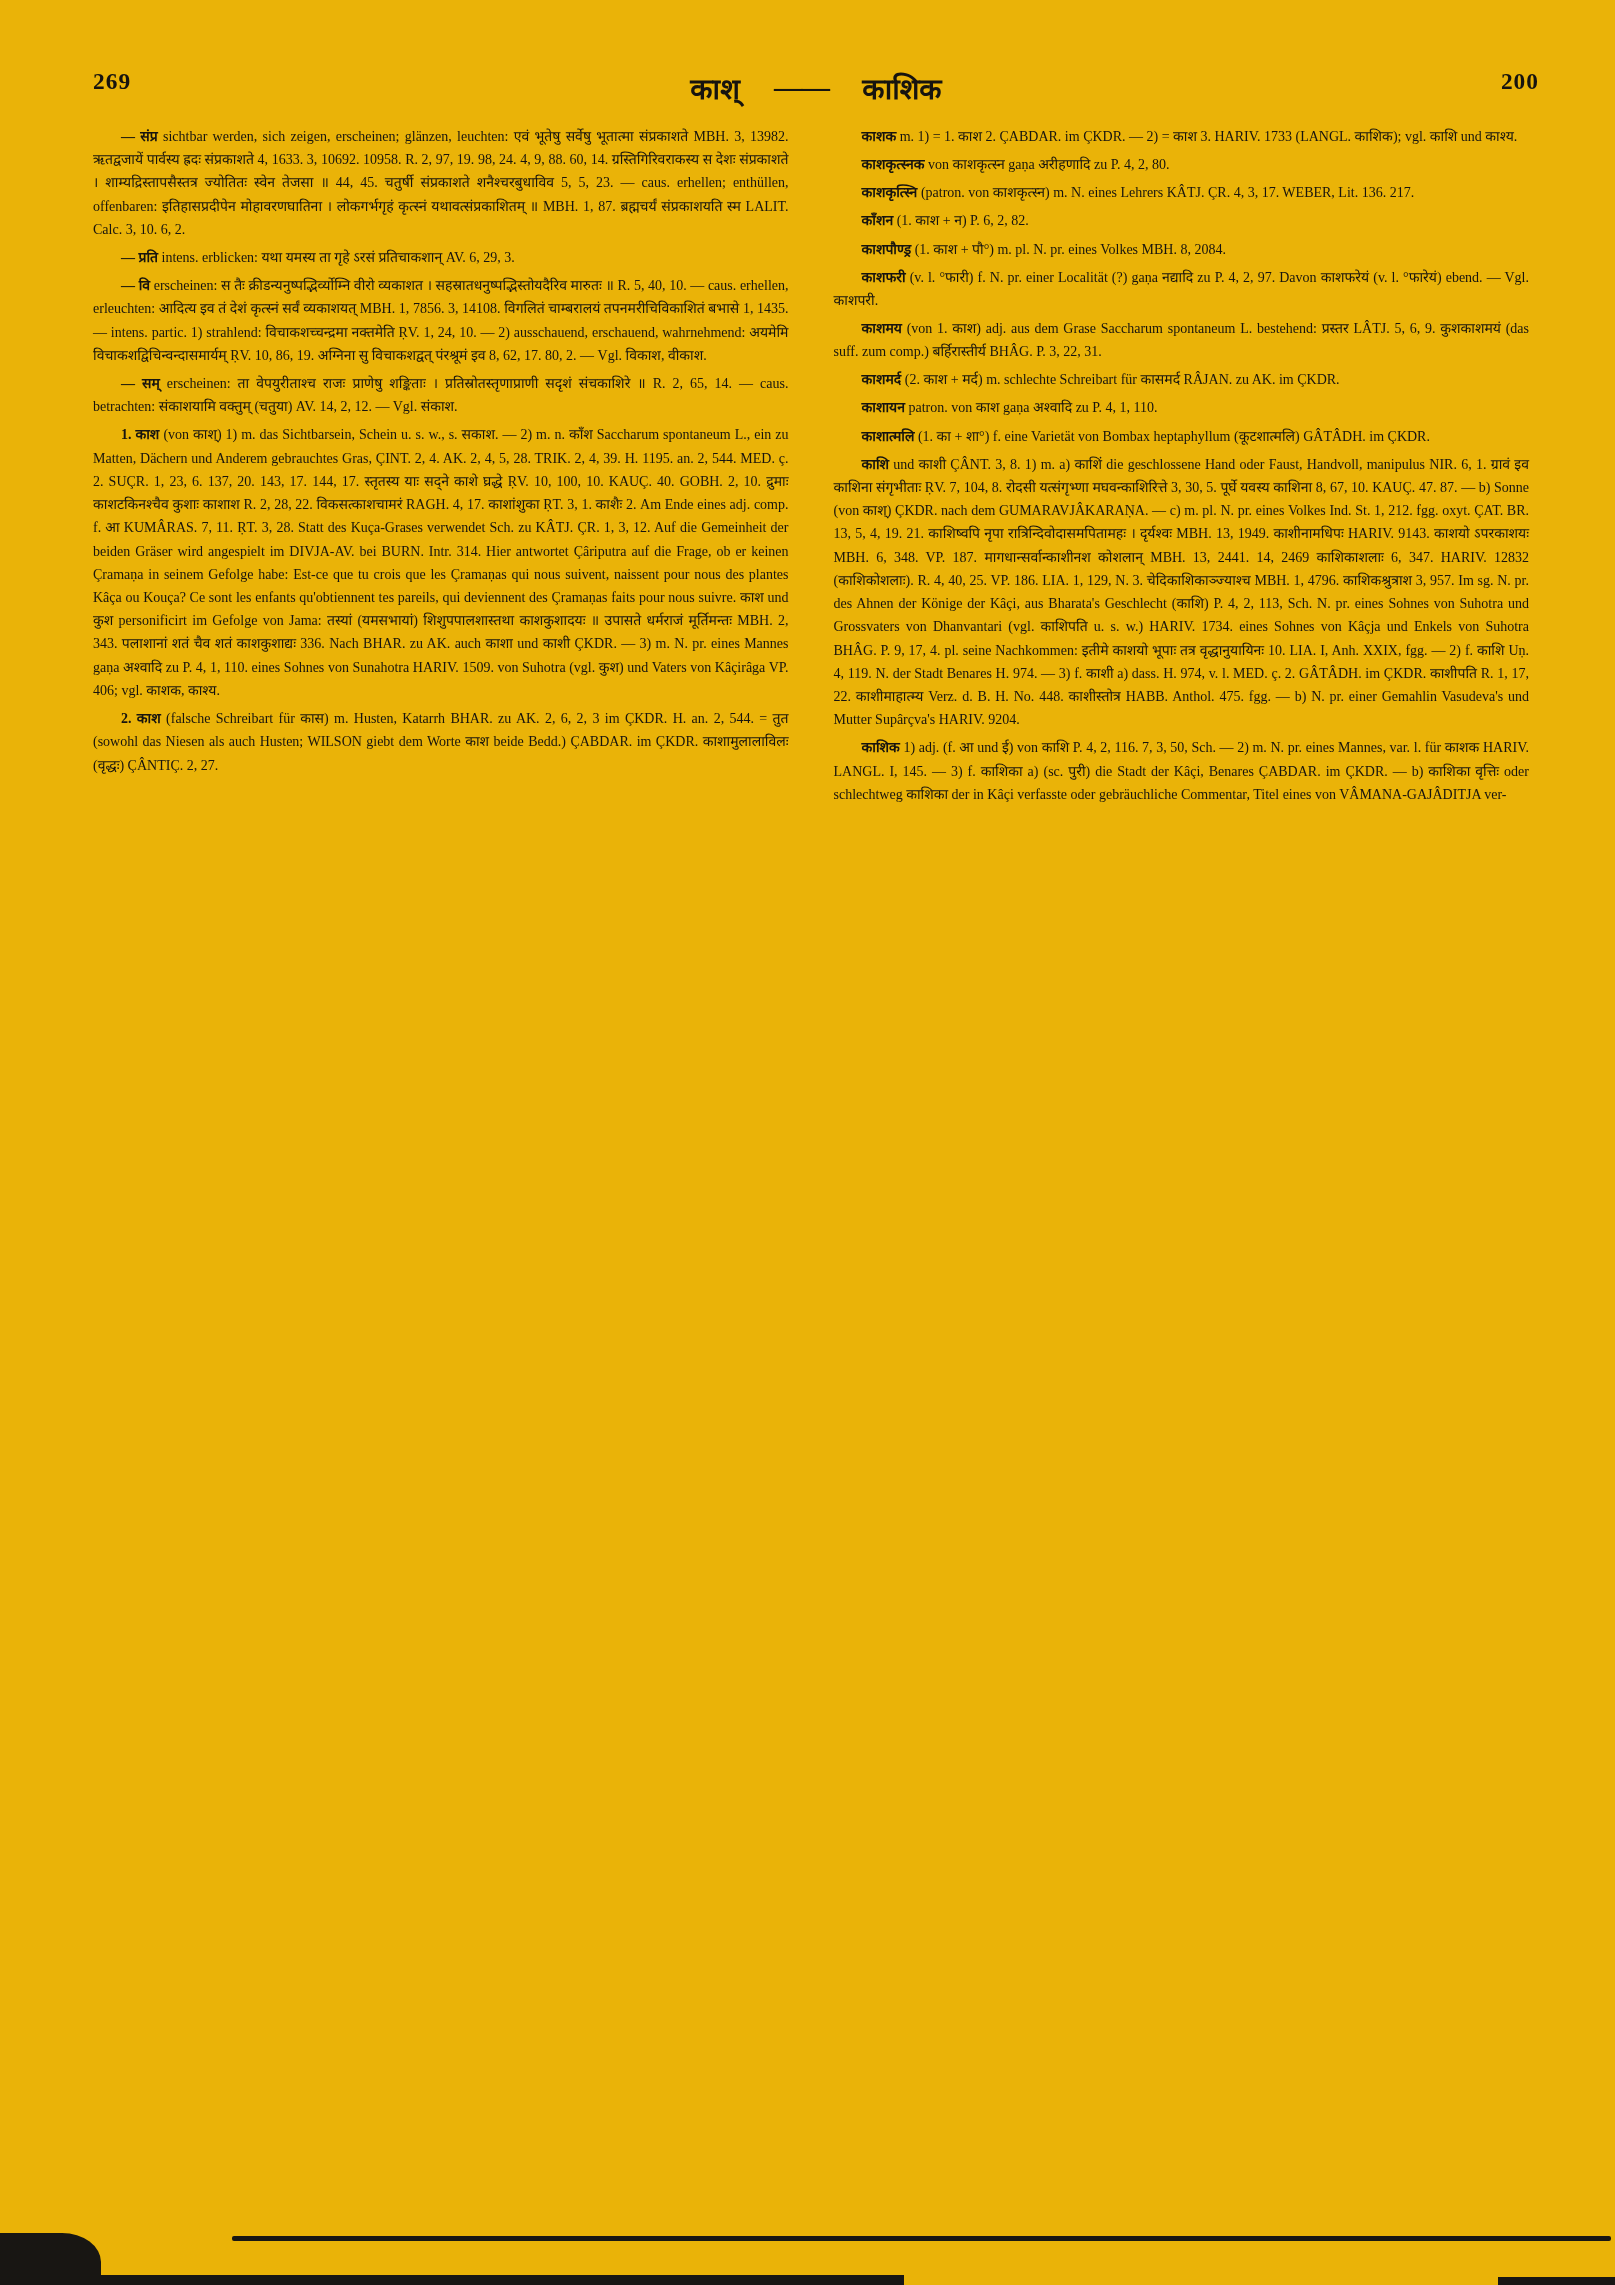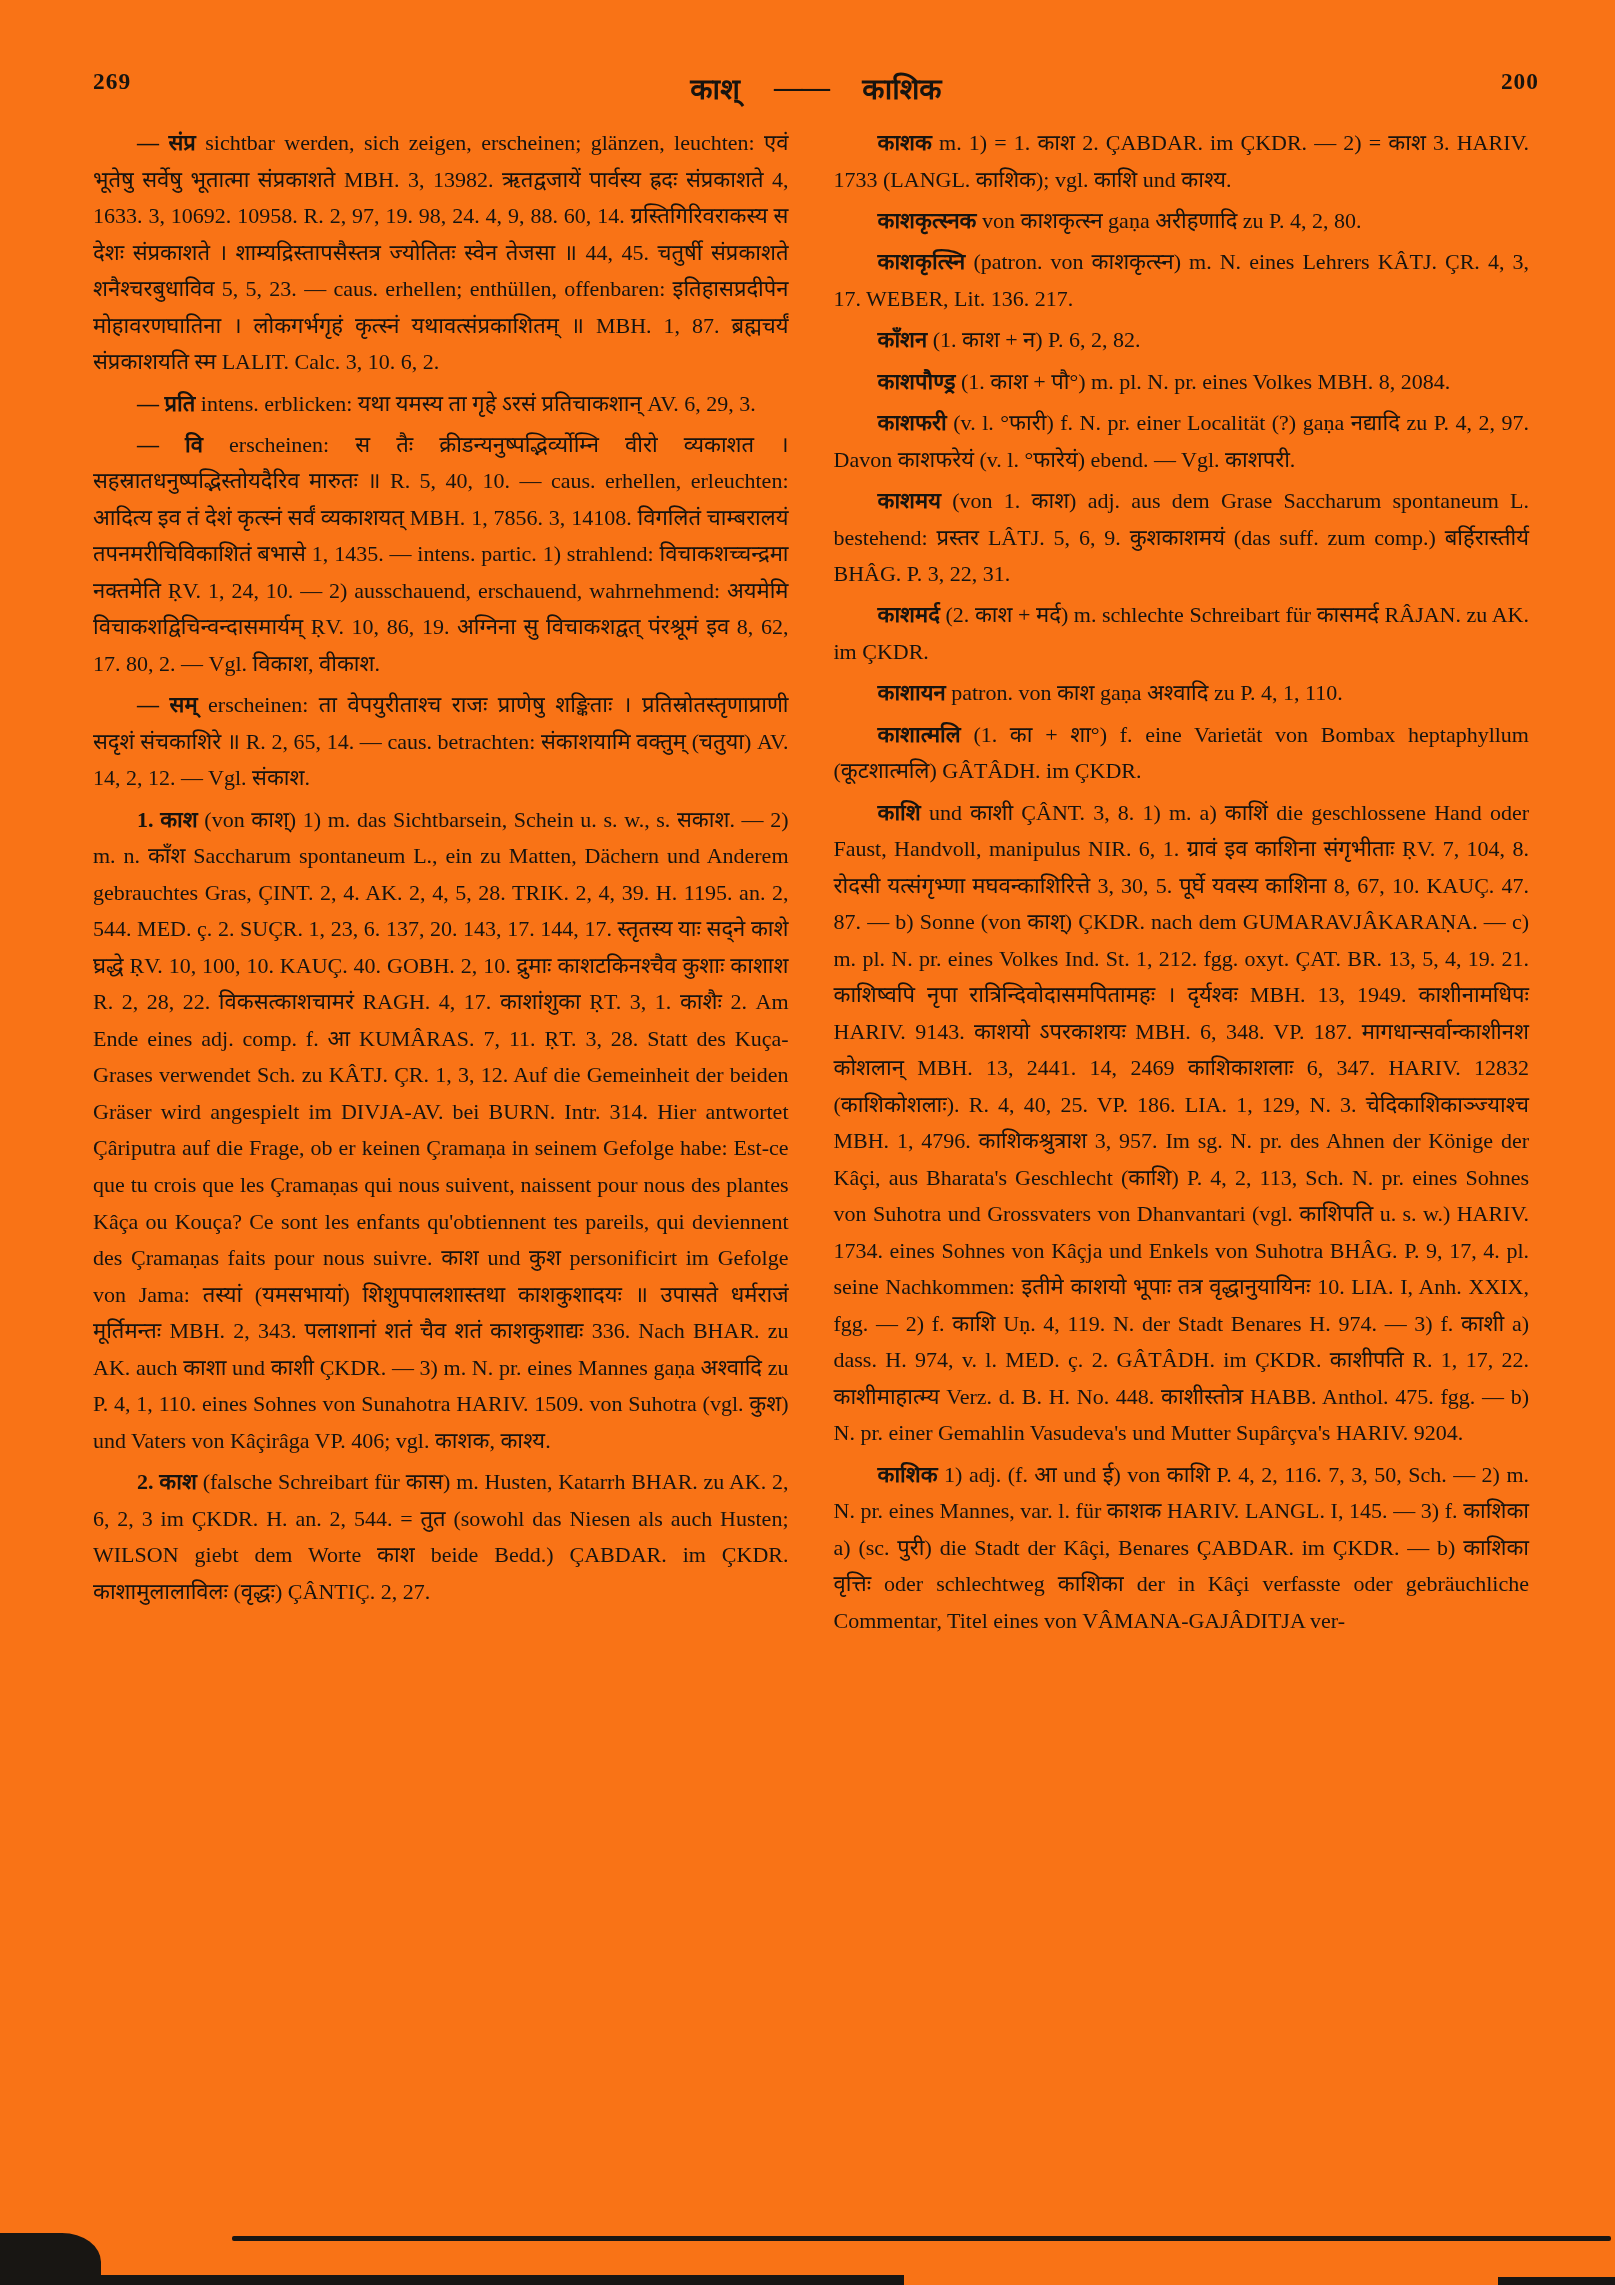--- a/index.html
+++ b/index.html
@@ -5,21 +5,21 @@
   html, body {
     margin: 0;
     padding: 0;
     background: #e9e7e2;
   }
   .page {
     position: relative;
     width: 1615px;
     height: 2286px;
     margin: 0 auto;
-    background: #f97316;
+    background: #eab308;
     color: #17140f;
     font-family: "Liberation Serif", "DejaVu Serif", serif;
     overflow: hidden;
   }
   .header {
     position: absolute;
     top: 68px;
     left: 93px;
     right: 76px;
     height: 39px;
@@ -58,21 +58,21 @@
     top: 125px;
     left: 93px;
     right: 86px;
     bottom: 68px;
     display: flex;
     gap: 45px;
   }
   .column {
     flex: 1 1 0;
     min-width: 0;
-    font-size: 22px;
+    font-size: 14px;
     line-height: 1.66;
     text-align: justify;
     hyphens: none;
   }
   p.entry {
     margin: 0 0 4.9px 0;
     text-indent: 2em;
   }
   b.hw {
     font-weight: bold;

